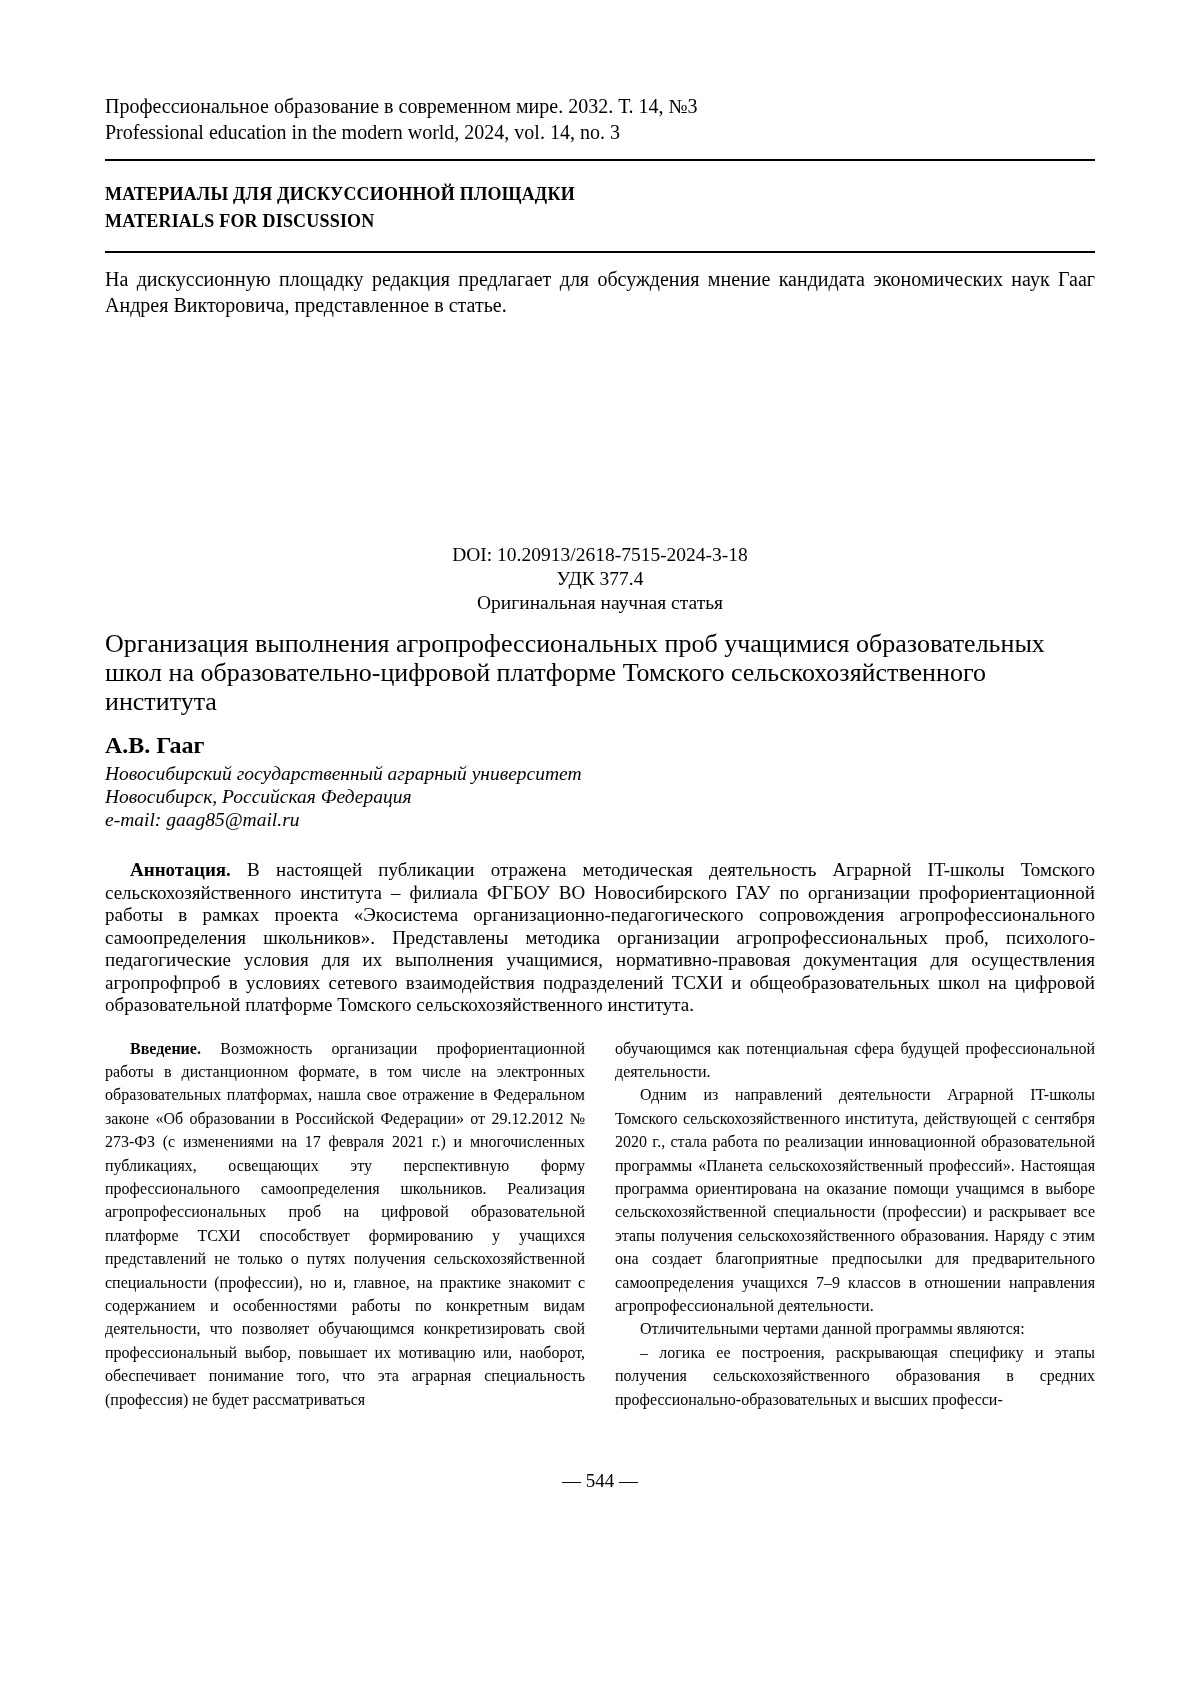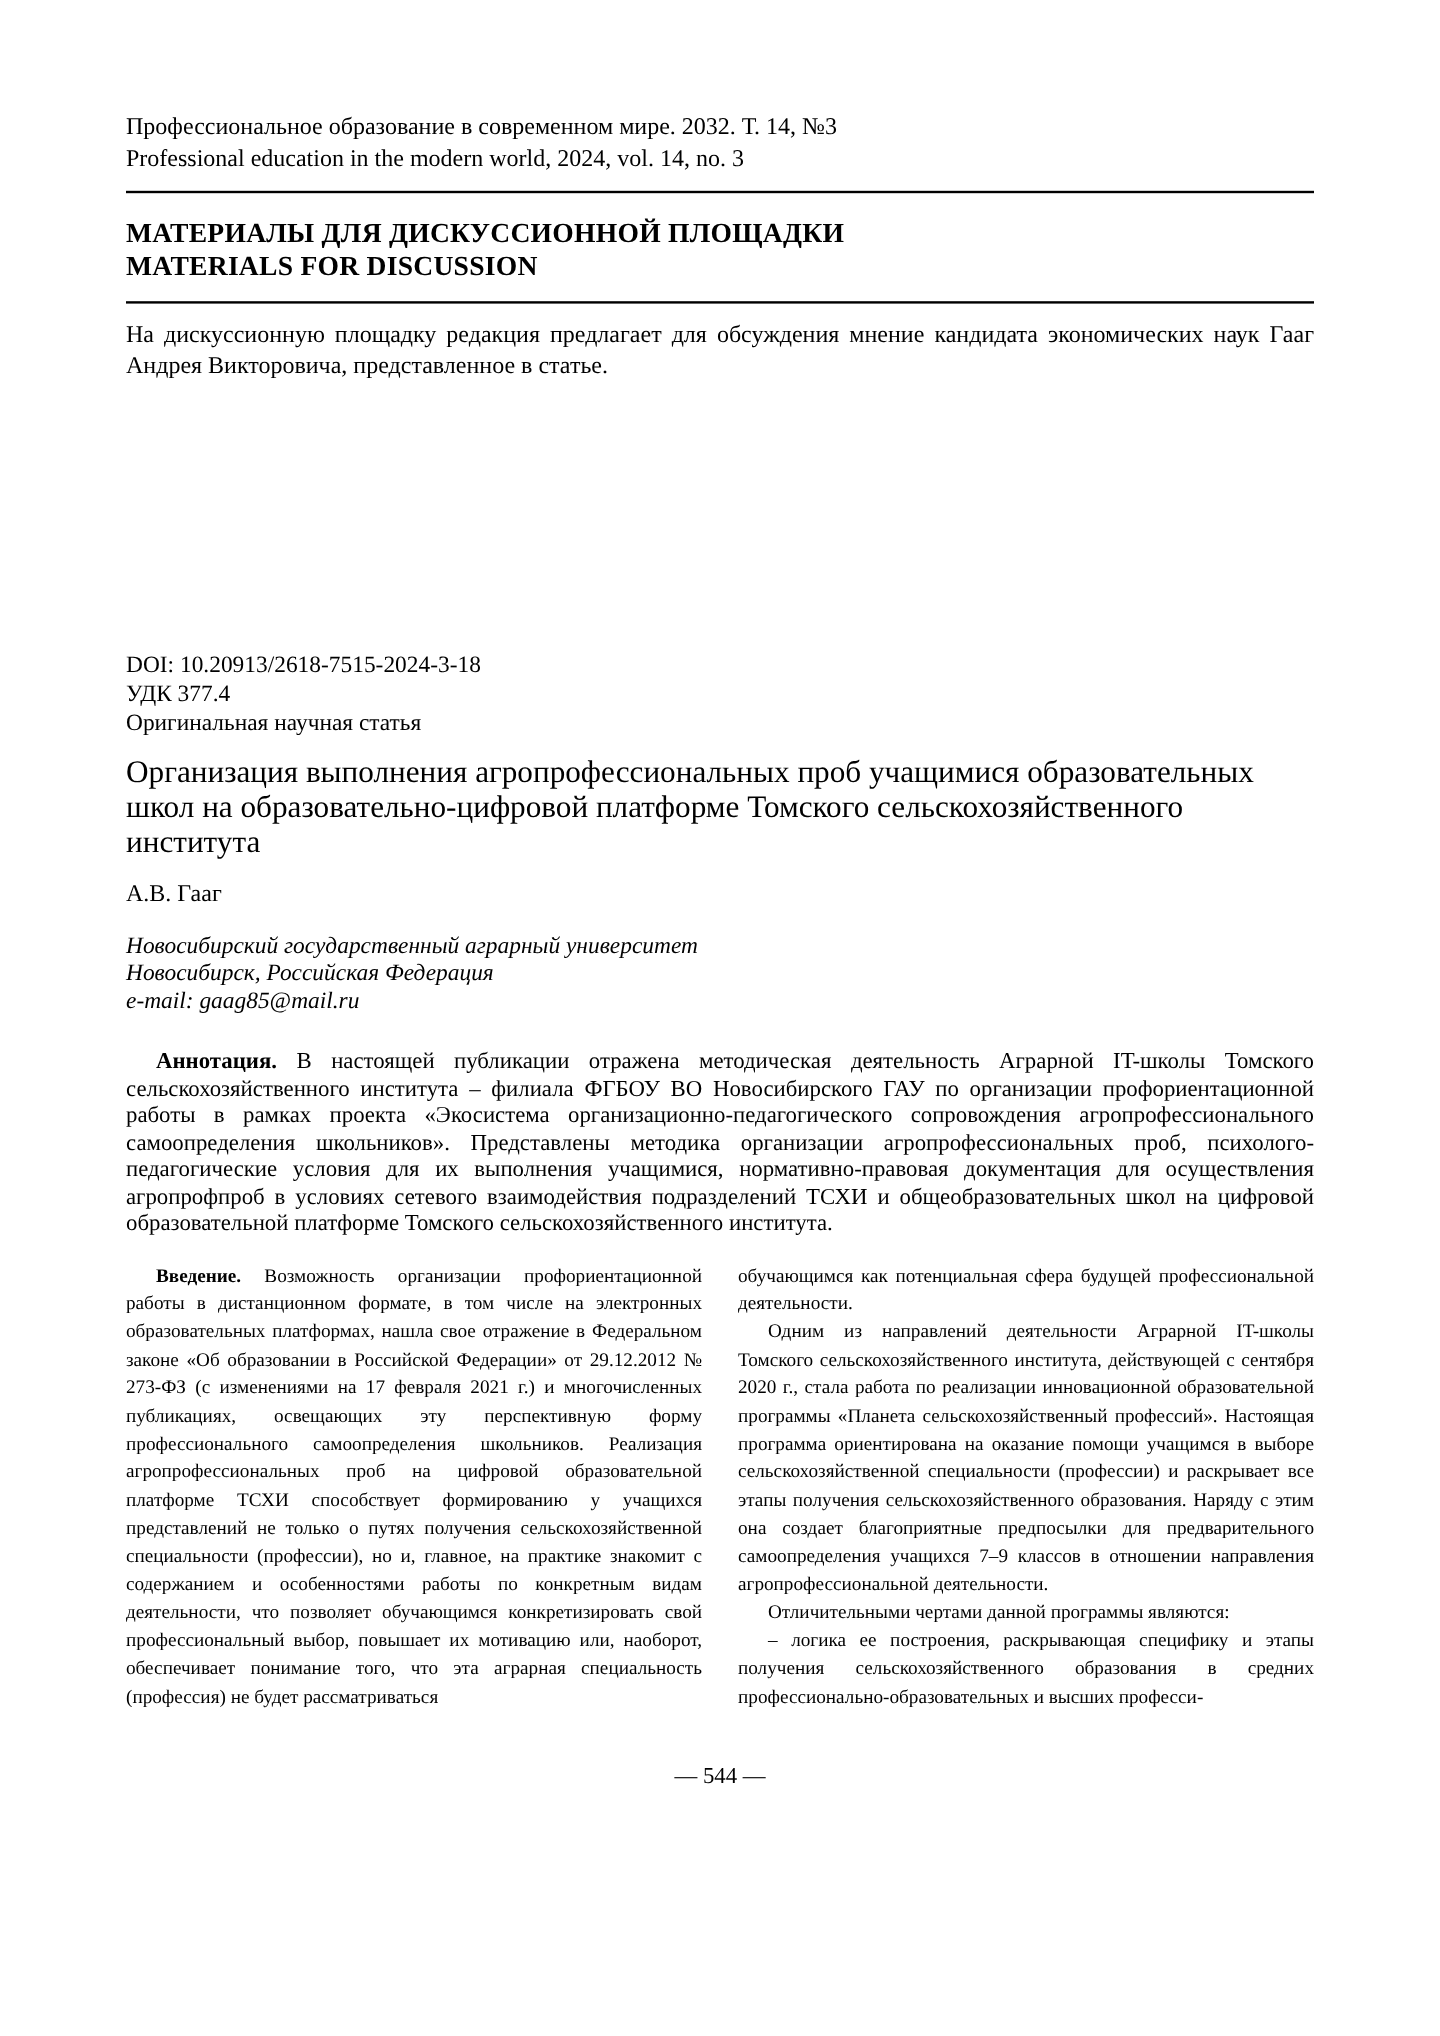--- a/index.html
+++ b/index.html
@@ -26,52 +26,53 @@
   .rule {
     border: none;
     border-top: 2px solid #000;
     margin: 14px 0 20px 0;
   }
   .rule.second {
     margin: 16px 0 13px 0;
   }
   .section-title {
     margin: 0;
-    font-size: 23px;
+    font-size: 18px;
     font-weight: bold;
     line-height: 27px;
     letter-spacing: 0.2px;
   }
   .section-title .block { display: block; }
   .intro-note {
     margin: 0;
     font-size: 20px;
     line-height: 26px;
     text-align: justify;
   }
   .meta {
     margin-top: 225px;
     font-size: 19.5px;
     line-height: 24px;
+    text-align: center;
   }
   .article-title {
     margin: 14px 0 0 0;
     font-size: 26px;
     font-weight: normal;
     line-height: 29px;
   }
   .author-block {
     margin-top: 18px;
     font-size: 19.5px;
     line-height: 23px;
   }
   .author-name {
-    font-weight: normal;
-    font-size: 20px;
-    margin-bottom: 20px;
+    font-weight: bold;
+    font-size: 24px;
+    margin-bottom: 5px;
   }
   .affil { font-style: italic; }
   .abstract {
     margin: 28px 0 0 0;
     font-size: 19px;
     line-height: 22.5px;
     text-align: justify;
     text-indent: 25px;
     hyphens: auto;
   }

